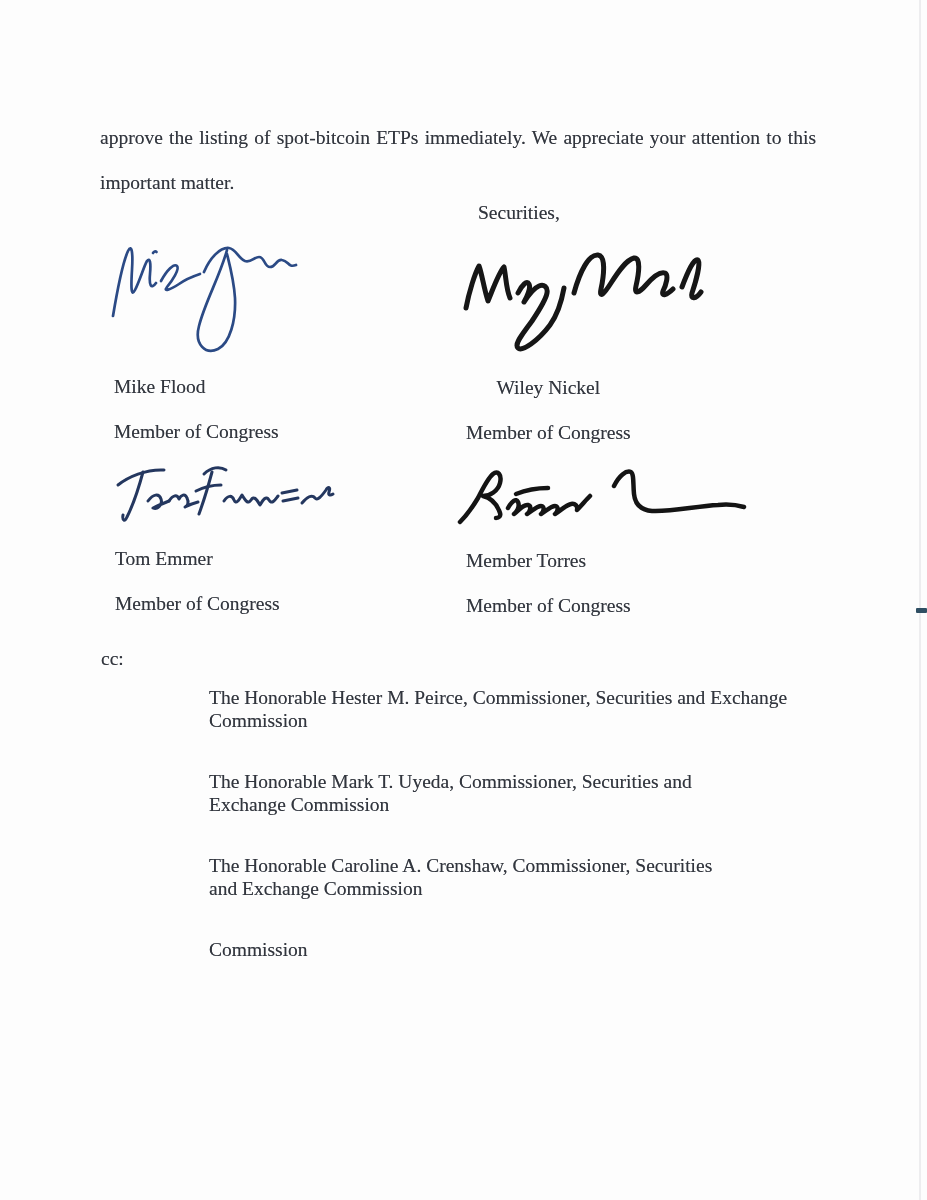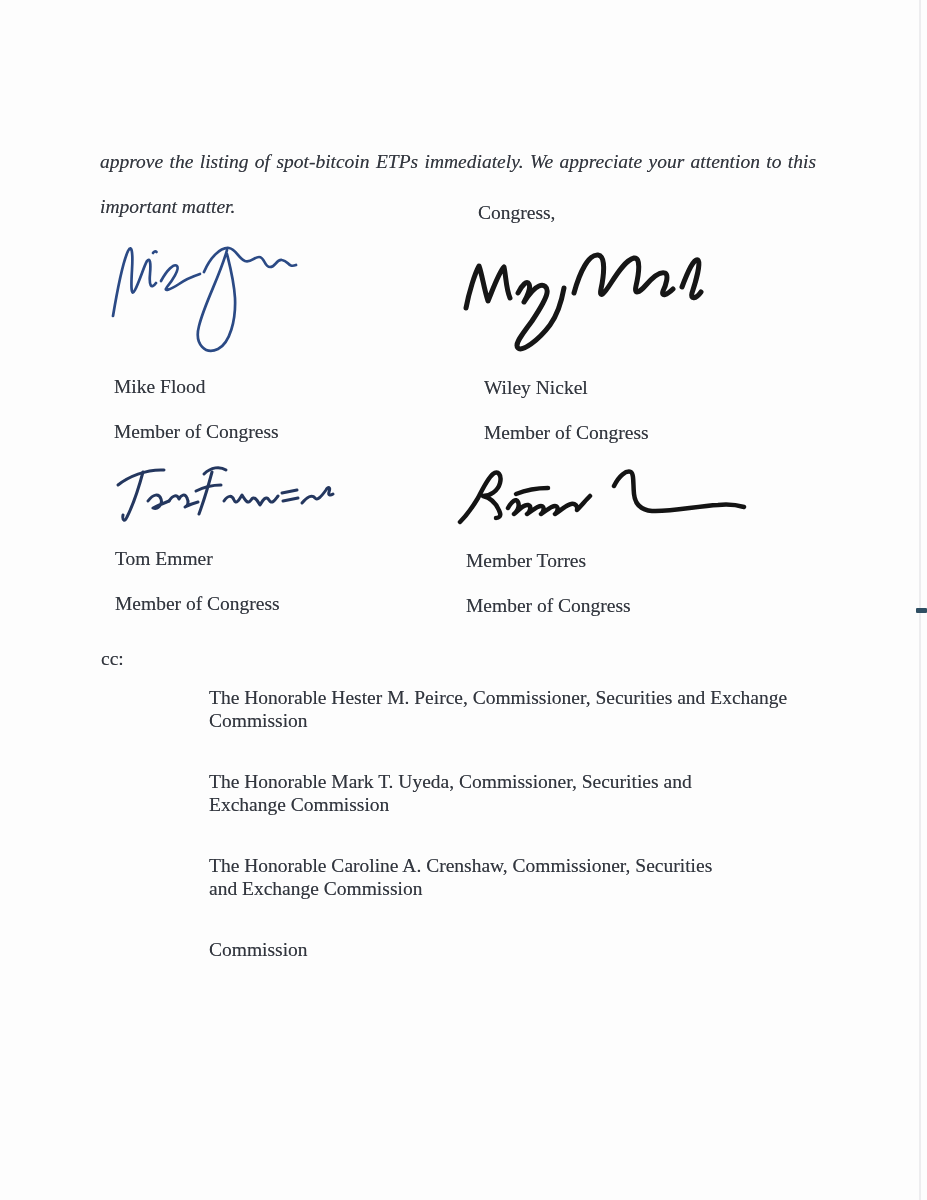--- a/index.html
+++ b/index.html
@@ -24,26 +24,26 @@
   .sig-svg { position:absolute; }
   .sig-svg path { fill:none; stroke-linecap:round; stroke-linejoin:round; }
   .scan-line { position:absolute; top:0; height:1200px; width:2px; background:#ededef; }
   .edge-dash { position:absolute; border-radius:1px; }
 </style>
 </head>
 <body>
 
 <div class="page">
 
-  <div class="txt para" style="left:100px; top:128px;font-style:italic;">
+  <div class="txt para" style="left:100px; top:104px;">
     <span class="l1">approve the listing of spot-bitcoin ETPs immediately. We appreciate your attention to this</span>
     <span class="l2">important matter.</span>
   </div>
 
-  <div class="txt" style="left:478px; top:202px;">Congress,</div>
+  <div class="txt" style="left:478px; top:202px;">Securities,</div>
 
   <svg class="sig-svg" style="left:106px; top:236px;" width="195" height="122" viewBox="0 0 195 122">
     <g stroke="#2b4a85" stroke-width="2.7">
       <path d="M7,80 C11,56 17,26 22,15 C26,7 27,18 26,34 C25,50 25,62 29,54 C34,44 38,30 41,25 C44,21 45,27 44,38 C43,49 45,54 50,47"></path>
       <path d="M47,17 C48,15.5 49.5,15 50.5,16"></path>
       <path d="M55,45 C61,34 68,27 71,30 C74,33 66,45 61,51 C57,56 64,54 73,48 C80,43 88,40 94,38"></path>
       <path d="M98,36 C104,22 114,11 123,12 C130,13 132,22 139,25 C145,27 148,21 153,21 C159,21 158,31 164,31 C170,31 170,23 176,24 C183,25 182,32 190,29"></path>
       <path d="M121,14 C114,40 99,66 93,90 C88,109 100,119 112,113 C124,107 130,84 129,62 C128,45 124,30 121,18"></path>
     </g>
   </svg>
@@ -53,21 +53,21 @@
   </div>
 
   <svg class="sig-svg" style="left:458px; top:246px;" width="250" height="108" viewBox="0 0 250 108">
     <g stroke="#161616" stroke-width="5">
       <path d="M8,62 C11,46 17,27 21,20 C24,28 26,43 30,55 C35,43 41,26 46,21 C48,30 48,43 52,52"></path>
       <path d="M60,47 C64,39 69,34 71,38 C73,42 69,51 66,56 C70,50 76,42 81,40 C86,38 90,41 89,47 C88,53 82,63 74,75 C64,89 56,98 60,102 C64,106 80,95 92,79 C100,68 104,53 106,42"></path>
       <path d="M116,47 C122,25 131,8 140,9 C148,10 146,29 143,43 C141,53 146,48 153,37 C160,26 168,14 176,12 C183,11 181,27 178,40 C176,49 181,47 188,39 C194,32 201,25 207,27 C211,29 208,39 205,45 C203,51 209,49 215,43"></path>
       <path d="M224,41 C230,25 236,12 240,14 C243,16 238,35 234,47 C232,54 238,53 243,46"></path>
     </g>
   </svg>
-  <div class="txt sig-name" style="left:484px; top:353px;">
+  <div class="txt sig-name" style="left:466px; top:353px;text-align:center;">
     <div>Wiley Nickel</div>
     <div>Member of Congress</div>
   </div>
 
   <svg class="sig-svg" style="left:112px; top:455px;" width="240" height="74" viewBox="0 0 240 74">
     <g stroke="#24375f" stroke-width="3">
       <path d="M6,30 C16,22 34,14 52,15"></path>
       <path d="M31,17 C27,32 21,50 15,62 C13,67 10,66 11,60"></path>
       <path d="M36,46 C41,39 47,38 49,44 C51,50 45,55 41,53 C45,51 52,48 57,46"></path>
       <path d="M57,46 C61,40 65,39 67,44 C69,40 73,38 75,43 C77,47 76,51 73,52 C77,50 82,48 86,47"></path>

